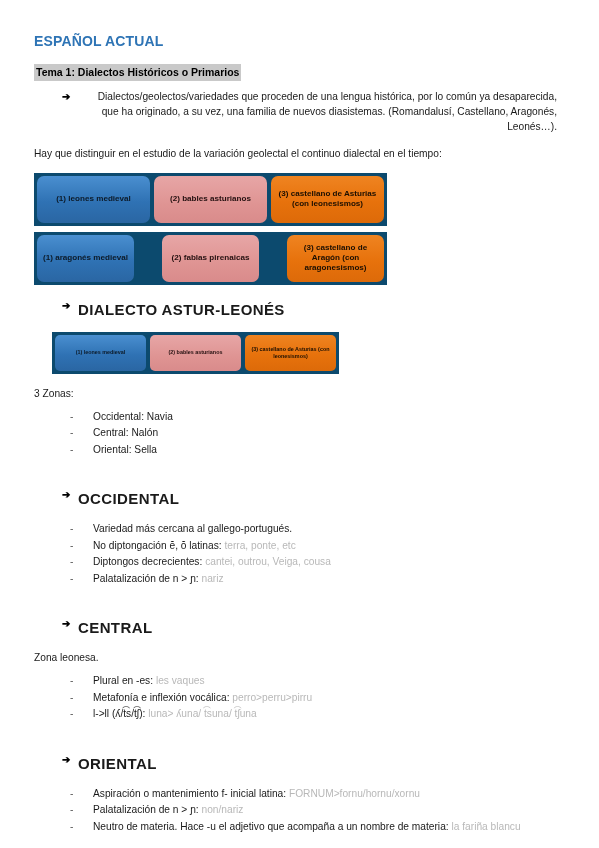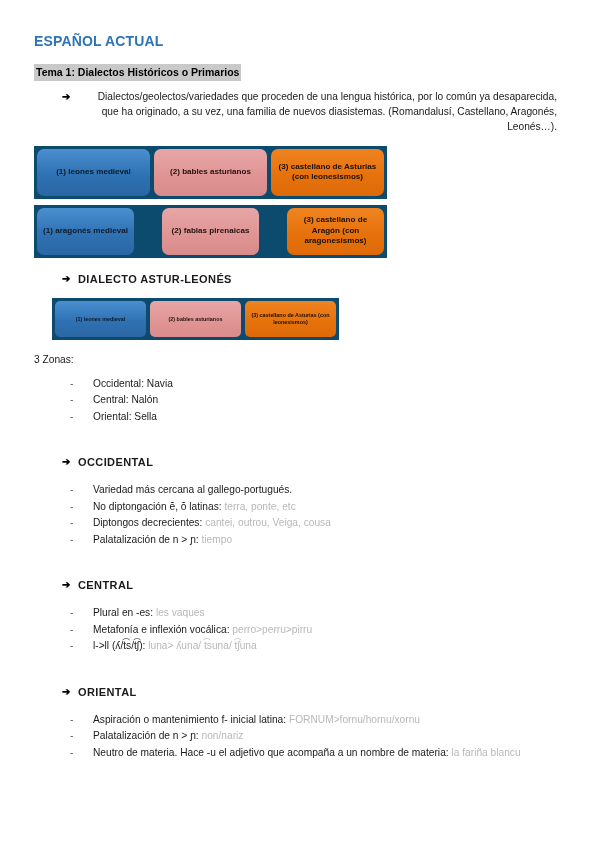--- a/index.html
+++ b/index.html
@@ -62,21 +62,21 @@
   }
   .arrow-body {
     flex: 1 1 auto;
     font-size: 10.2px;
     line-height: 1.47;
     text-align: right;
     padding-right: 8px;
   }
   .arrow-head {
     font-weight: bold;
-    font-size: 11px;
+    font-size: 15px;
     letter-spacing: 0.4px;
     line-height: 1.45;
   }
 
   .para {
     font-size: 10.2px;
     line-height: 1.5;
     margin: 0 0 12px 0;
   }
   .para-tight { margin-bottom: 8px; }
@@ -169,20 +169,21 @@
 
   <div class="tema-wrap">
     <span class="tema">Tema 1: Dialectos Históricos o Primarios</span>
   </div>
 
   <div class="arrow-row">
     <span class="arrow-glyph">➔</span>
     <span class="arrow-body">Dialectos/geolectos/variedades que proceden de una lengua histórica, por lo común ya desaparecida, que ha originado, a su vez, una familia de nuevos diasistemas. (Romandalusí, Castellano, Aragonés, Leonés…).</span>
   </div>
 
+  <p class="para">Hay que distinguir en el estudio de la variación geolectal el continuo dialectal en el tiempo:</p>
 
   <div class="diagram big">
     <div class="node blue">(1) leones medieval</div>
     <div class="node pink">(2) bables asturianos</div>
     <div class="node orange">(3) castellano de Asturias (con leonesismos)</div>
   </div>
 
   <div class="diagram big second">
     <div class="node blue">(1) aragonés medieval</div>
     <div class="node pink">(2) fablas pirenaicas</div>
@@ -232,30 +233,31 @@
     <li>
       <span class="dash-mark">-</span>
       <span class="dash-text"><span class="lbl">No diptongación ĕ, ŏ latinas:</span> <span class="ex">terra, ponte, etc</span></span>
     </li>
     <li>
       <span class="dash-mark">-</span>
       <span class="dash-text"><span class="lbl">Diptongos decrecientes:</span> <span class="ex">cantei, outrou, Veiga, cousa</span></span>
     </li>
     <li>
       <span class="dash-mark">-</span>
-      <span class="dash-text"><span class="lbl">Palatalización de n &gt; ɲ:</span> <span class="ex">tiempo</span></span>
+      <span class="dash-text"><span class="lbl">Palatalización de n &gt; ɲ:</span> <span class="ex">nariz</span></span>
     </li>
   </ul>
 
   <div class="section-gap-lg"></div>
 
   <div class="arrow-row">
     <span class="arrow-glyph">➔</span>
     <span class="arrow-head">CENTRAL</span>
   </div>
+  <p class="para para-tight">Zona leonesa.</p>
   <ul class="dash">
     <li>
       <span class="dash-mark">-</span>
       <span class="dash-text"><span class="lbl">Plural en -es:</span> <span class="ex">les vaques</span></span>
     </li>
     <li>
       <span class="dash-mark">-</span>
       <span class="dash-text"><span class="lbl">Metafonía e inflexión vocálica:</span> <span class="ex">perro&gt;perru&gt;pirru</span></span>
     </li>
     <li>

